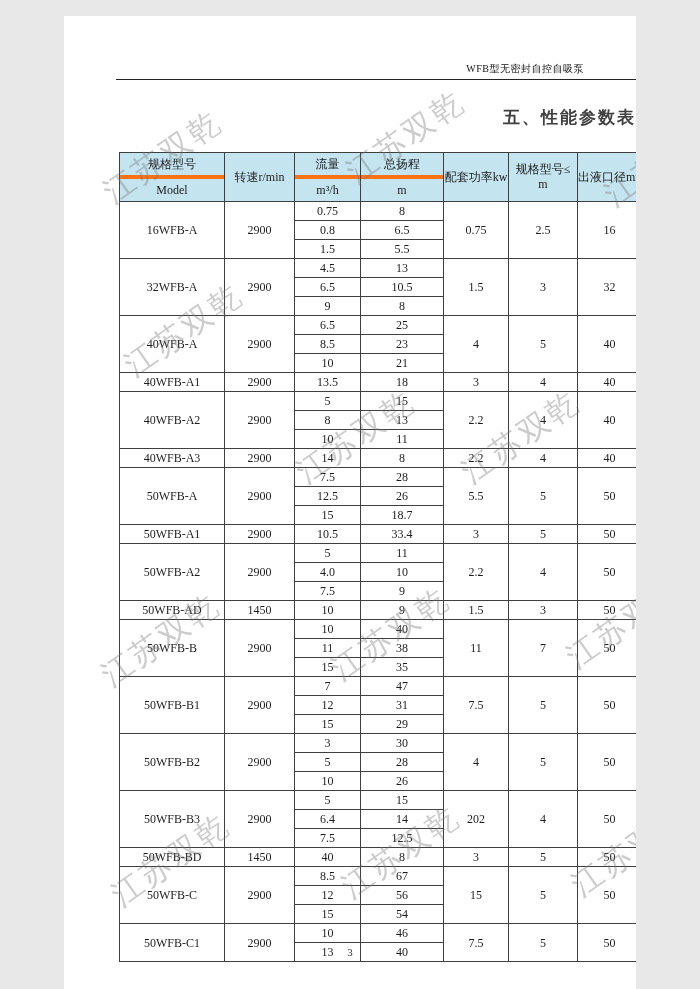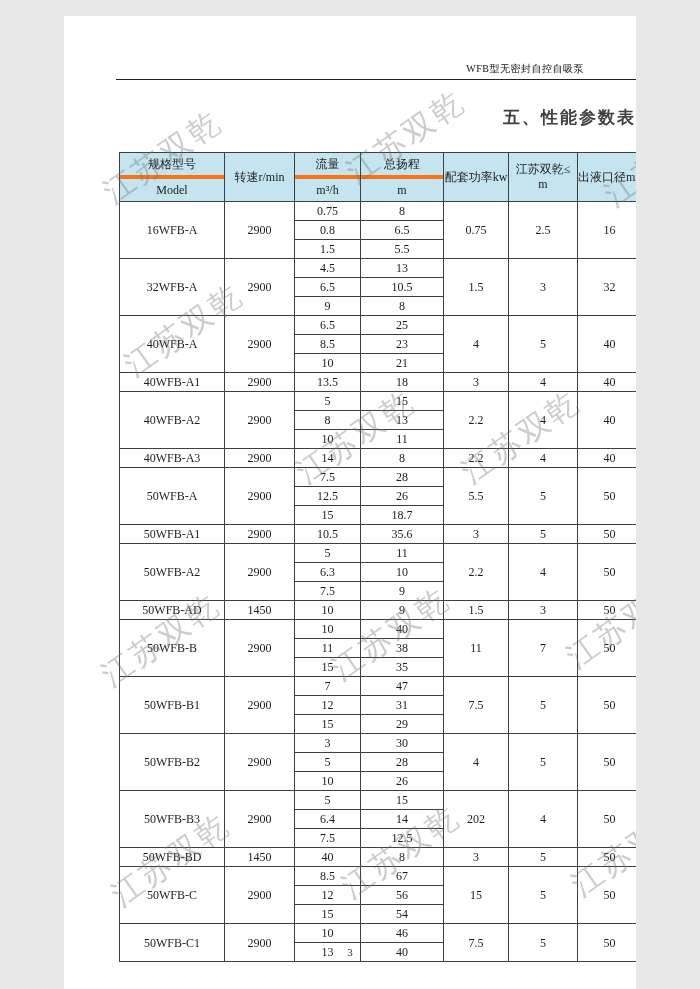--- a/index.html
+++ b/index.html
@@ -93,21 +93,21 @@
         </th>
         <th>
           <div class="hdr-stack divided">
             <div class="hl">总扬程</div>
             <div class="hl">m</div>
           </div>
         </th>
         <th>配套功率kw</th>
         <th>
           <div class="hdr-2line">
-            <div>江苏双乾≤</div>
+            <div>规格型号≤</div>
             <div>m</div>
           </div>
         </th>
         <th>出液口径mm</th>
         <th>出液口径mm</th>
       </tr>
     </thead>
     <tbody>
         <tr>
           <td rowspan="3">16WFB-A</td>
@@ -216,38 +216,38 @@
           <td>26</td>
         </tr>
         <tr>
           <td>15</td>
           <td>18.7</td>
         </tr>
         <tr>
           <td>50WFB-A1</td>
           <td>2900</td>
           <td>10.5</td>
-          <td>35.6</td>
+          <td>33.4</td>
           <td>3</td>
           <td>5</td>
           <td>50</td>
           <td>50</td>
         </tr>
         <tr>
           <td rowspan="3">50WFB-A2</td>
           <td rowspan="3">2900</td>
           <td>5</td>
           <td>11</td>
           <td rowspan="3">2.2</td>
           <td rowspan="3">4</td>
           <td rowspan="3">50</td>
           <td rowspan="3">50</td>
         </tr>
         <tr>
-          <td>6.3</td>
+          <td>4.0</td>
           <td>10</td>
         </tr>
         <tr>
           <td>7.5</td>
           <td>9</td>
         </tr>
         <tr>
           <td>50WFB-AD</td>
           <td>1450</td>
           <td>10</td>

